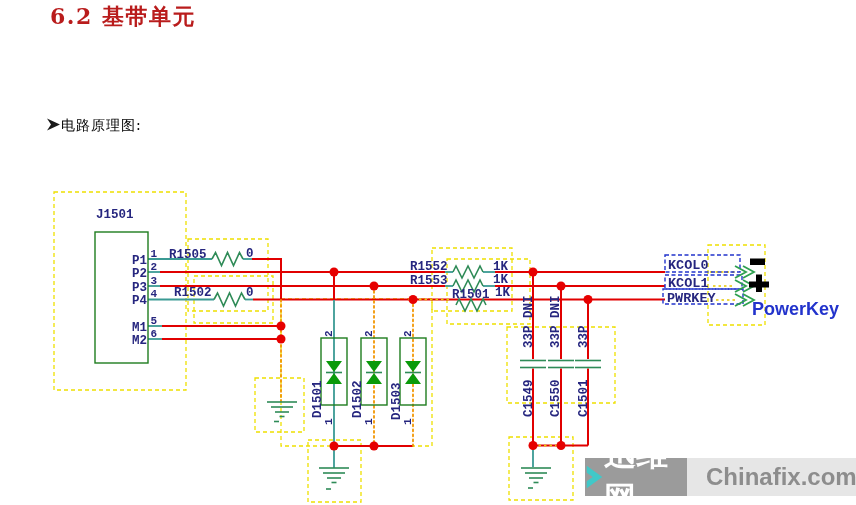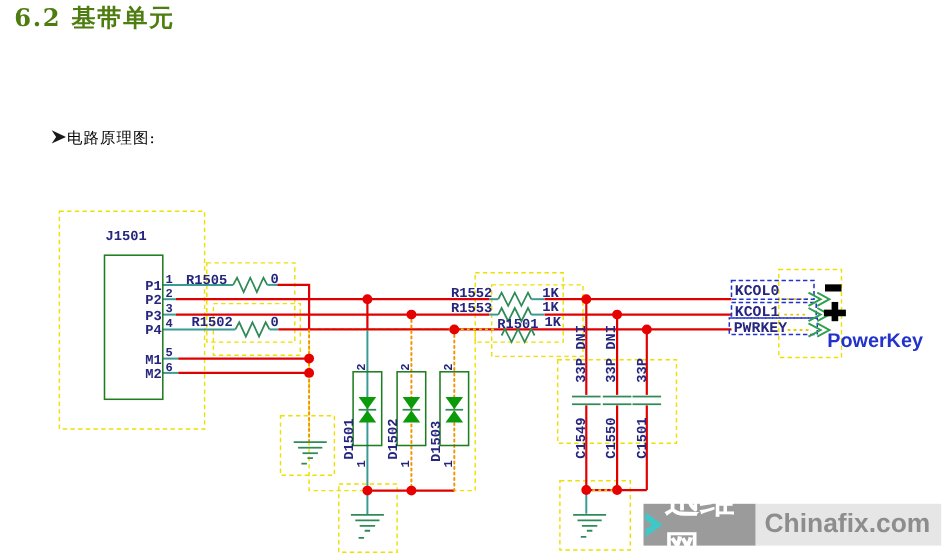--- a/index.html
+++ b/index.html
@@ -1,17 +1,17 @@
 <!DOCTYPE html>
 <html><head>
 <meta charset="utf-8">
 <style>
   html,body{margin:0;padding:0;background:#fff;}
   #page{position:relative;width:856px;height:505px;background:#fff;overflow:hidden;}
-  .title{position:absolute;font-family:"DejaVu Serif",serif;font-weight:bold;color:#4d7c0f;}
+  .title{position:absolute;font-family:"DejaVu Serif",serif;font-weight:bold;color:#b91c1c;margin-left:37px;}
   #doc-title{left:13px;top:2px;font-size:22px;letter-spacing:1.5px;}
   #doc-subtitle{left:14px;top:52px;font-size:20px;letter-spacing:3px;}
   #bullet-row{position:absolute;left:46px;top:117px;font-family:"DejaVu Serif",serif;font-size:14px;color:#000;}
   #bullet-text{display:inline-block;letter-spacing:1px;}
   svg.sch{position:absolute;left:0;top:0;}
   .t{font-family:"Liberation Mono",monospace;font-weight:bold;fill:#26267f;}
   .s12{font-size:12.5px;}
   .s13{font-size:13.5px;}
   .s11{font-size:11px;}
   .ydash{fill:none;stroke:#eee000;stroke-width:1.3;stroke-dasharray:4 3;}
@@ -22,21 +22,21 @@
   .odot{stroke:#f29500;stroke-width:1.8;fill:none;stroke-dasharray:1.8 3.2;stroke-linecap:round;}
   .ydot{stroke:#e8c800;stroke-width:1.6;fill:none;stroke-dasharray:2.5 3;}
   .comp{stroke:#1e7d1e;stroke-width:1.4;fill:none;}
   .dfill{fill:#0a9a0a;stroke:none;}
   .dot{fill:#e60000;stroke:none;}
   .arrow{stroke:#2fa050;stroke-width:1.8;fill:none;}
   .blk{fill:#000;stroke:none;}
   .pk{font-family:"Liberation Sans",sans-serif;font-weight:bold;font-size:18px;fill:#2233cc;}
   #watermark{position:absolute;left:585px;top:458px;width:271px;height:38px;display:flex;font-family:"Liberation Sans",sans-serif;font-weight:bold;}
   #wm-left{width:102px;height:38px;background:#9b9b9b;color:#fff;font-size:32px;display:flex;align-items:center;}
-  #wm-right{width:169px;height:38px;background:#e6e6e6;color:#8d8d8d;font-size:24px;display:flex;align-items:center;padding-left:8px;box-sizing:border-box;}
+  #wm-right{width:169px;height:38px;background:#e6e6e6;color:#8d8d8d;font-size:24px;display:flex;align-items:center;padding-left:19px;box-sizing:border-box;}
 </style>
 </head>
 <body>
 
 <div id="page">
   <div id="doc-title" class="title">6.2 基带单元</div>
   <div id="bullet-row">
     <svg width="15" height="15" viewBox="0 0 15 15" style="vertical-align:-2px">
         <polygon points="1,1.5 14,7.5 1,13.5 5,7.5" fill="#1a1a1a"></polygon>
       </svg><span id="bullet-text">电路原理图:</span>

